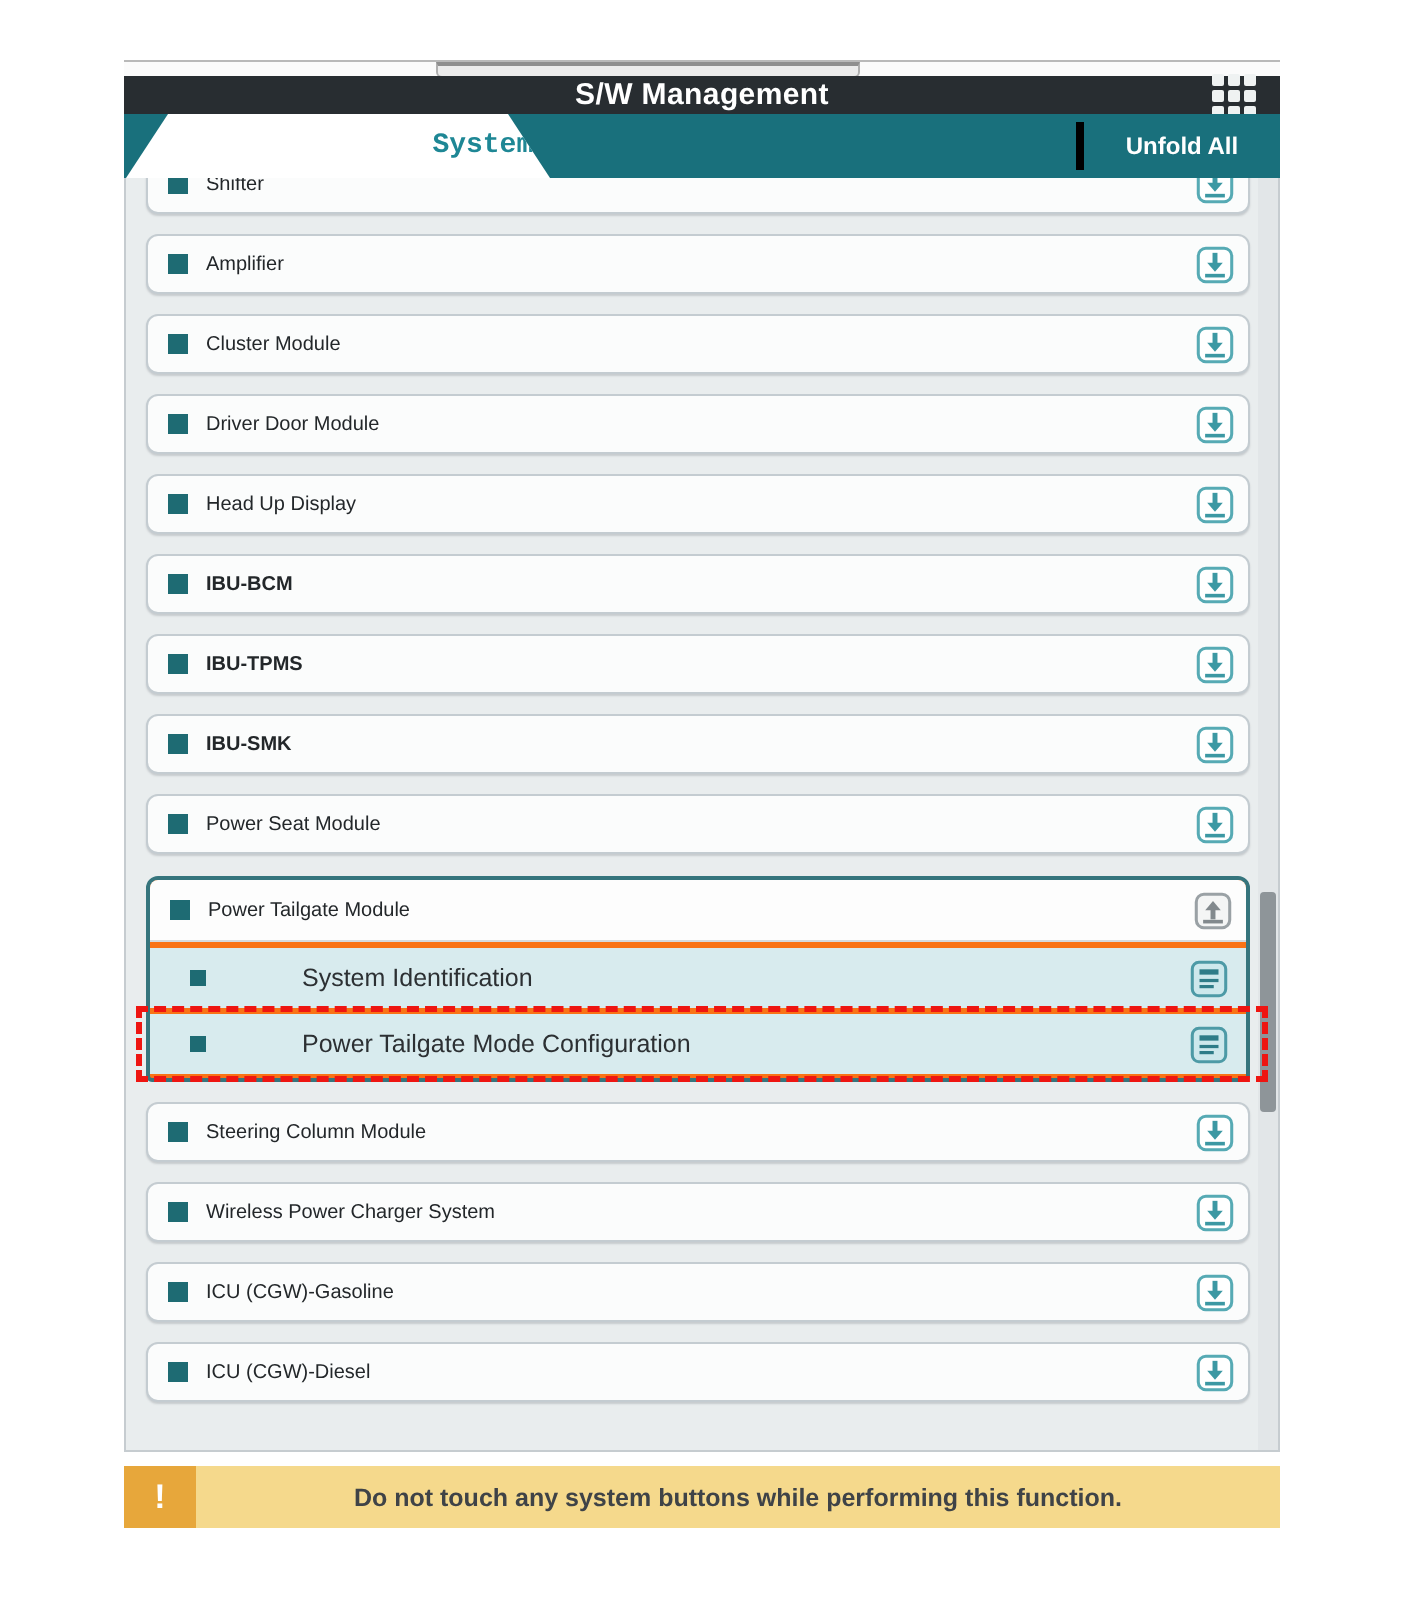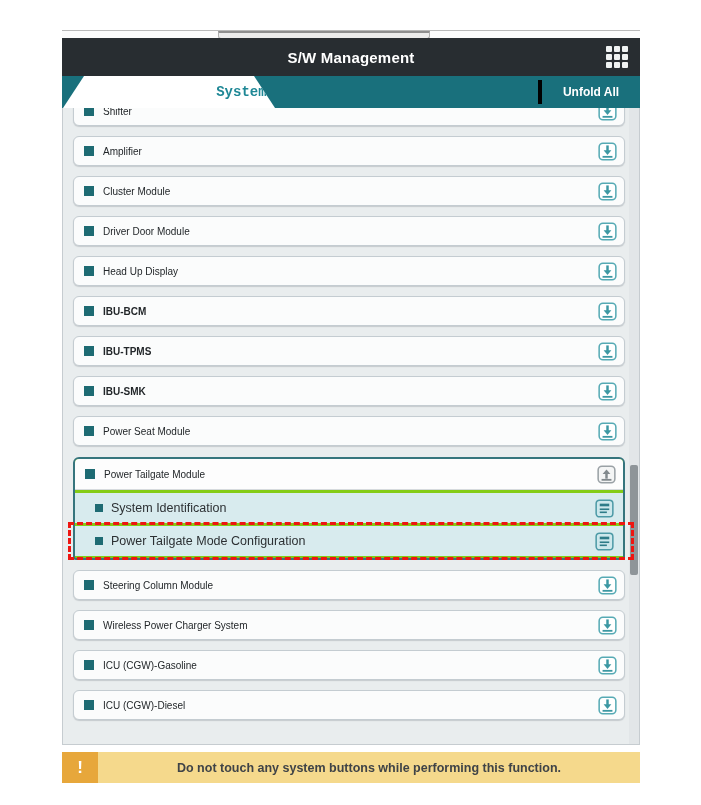--- a/index.html
+++ b/index.html
@@ -4,21 +4,21 @@
 <style>
   html,body{margin:0;padding:0;background:#ffffff;font-family:"Liberation Sans","DejaVu Sans",sans-serif;}
   .stage{position:relative;width:701px;height:805px;background:#ffffff;overflow:hidden;}
   .window{position:absolute;left:62px;top:30px;width:578px;}
 
   
   .peek{position:relative;height:8px;background:#fbfbfb;border-top:1px solid #b9b9b9;box-sizing:border-box;}
   .peek-handle{position:absolute;left:156px;top:0;width:212px;height:8px;background:#ececec;border:1px solid #b0b0b0;border-top:2px solid #8f8f8f;border-radius:0 0 3px 3px;box-sizing:border-box;}
 
   
-  .titlebar{position:relative;height:38px;background:#282d31;display:flex;align-items:center;justify-content:center;}
+  .titlebar{position:relative;height:19px;background:#282d31;display:flex;align-items:center;justify-content:center;}
   .title{color:#ffffff;font-weight:bold;font-size:15px;letter-spacing:.2px;}
   .grid-icon{position:absolute;right:12px;top:50%;transform:translateY(-50%);display:grid;grid-template-columns:repeat(3,6px);grid-gap:2px;cursor:pointer;}
   .grid-icon i{width:6px;height:6px;background:#eff2f2;border-radius:1px;display:block;}
 
   
   .tabbar{position:relative;height:32px;background:#19707c;}
   .tab{position:absolute;top:0;height:32px;display:flex;align-items:center;justify-content:flex-end;font-weight:bold;font-size:14px;cursor:pointer;font-family:Liberation Mono, monospace;}
   .tab-systems{left:1px;width:212px;background:#ffffff;color:#1e8795;clip-path:polygon(21px 0,calc(100% - 21px) 0,100% 100%,0 100%);z-index:2;}
   .tab-components{left:207px;width:200px;background:#3f9ca7;color:#ffffff;clip-path:polygon(21px 0,calc(100% - 21px) 0,100% 100%,0 100%);z-index:1;}
   .unfold-wrap{position:absolute;right:0;top:4px;bottom:4px;width:98px;border-left:4px solid #000000;display:flex;align-items:center;justify-content:center;color:#ffffff;font-weight:bold;font-size:12px;cursor:pointer;}
@@ -26,23 +26,23 @@
   
   .content{position:relative;height:637px;background:#e9edee;border:1px solid #c6ccd0;border-top:none;box-sizing:border-box;overflow:hidden;padding:0 14px 0 10px;}
   .card{position:relative;height:30px;margin-top:10px;background:#fbfcfc;border:1px solid #c4ccd1;border-radius:6px;display:flex;align-items:center;padding:0 7px 0 10px;box-sizing:border-box;box-shadow:0 1px 1px rgba(110,120,126,.28);cursor:pointer;}
   .card.clipped{margin-top:-12px;}
   .bullet{width:10px;height:10px;background:#1e6b73;margin-right:9px;flex:none;}
   .rlabel{font-size:10px;color:#23272a;flex:1;white-space:nowrap;overflow:hidden;}
   .rlabel.bold{font-weight:bold;}
   .row-icon{flex:none;width:19px;height:19px;display:block;}
 
   
-  .group{position:relative;margin-top:11px;border:2px solid #36757d;border-radius:6px 6px 3px 3px;background:#84cc16;padding-bottom:2px;}
+  .group{position:relative;margin-top:11px;border:2px solid #36757d;border-radius:6px 6px 3px 3px;background:#f97316;padding-bottom:2px;}
   .group-header{height:30px;display:flex;align-items:center;padding:0 7px 0 10px;background:#fdfdfd;border-radius:4px 4px 0 0;border-bottom:1px solid #d6dadd;cursor:pointer;}
-  .subrow{position:relative;height:30px;margin-top:3px;background:#d8ebee;display:flex;align-items:center;padding:0 9px 0 20px;cursor:pointer;}
+  .subrow{position:relative;height:30px;margin-top:3px;background:#d8ebee;display:flex;align-items:center;padding:0 9px 0 20px;cursor:pointer;gap:40px;}
   .subrow .bullet{width:8px;height:8px;margin-right:8px;}
   .subrow .rlabel{font-size:12.5px;color:#2c3033;}
   .dash-overlay{position:absolute;left:-7px;right:-11px;top:-4px;bottom:-4px;border:3px dashed #ee1511;pointer-events:none;z-index:5;}
 
   
   .scrollbar{position:absolute;top:0;right:0;width:10px;height:100%;background:#e2e6e8;cursor:pointer;}
   .scroll-thumb{position:absolute;top:357px;right:1px;width:8px;height:110px;background:#8e9599;border-radius:2px;cursor:grab;}
 
   
   .warning{margin-top:7px;height:31px;display:flex;background:#f5d98c;}

